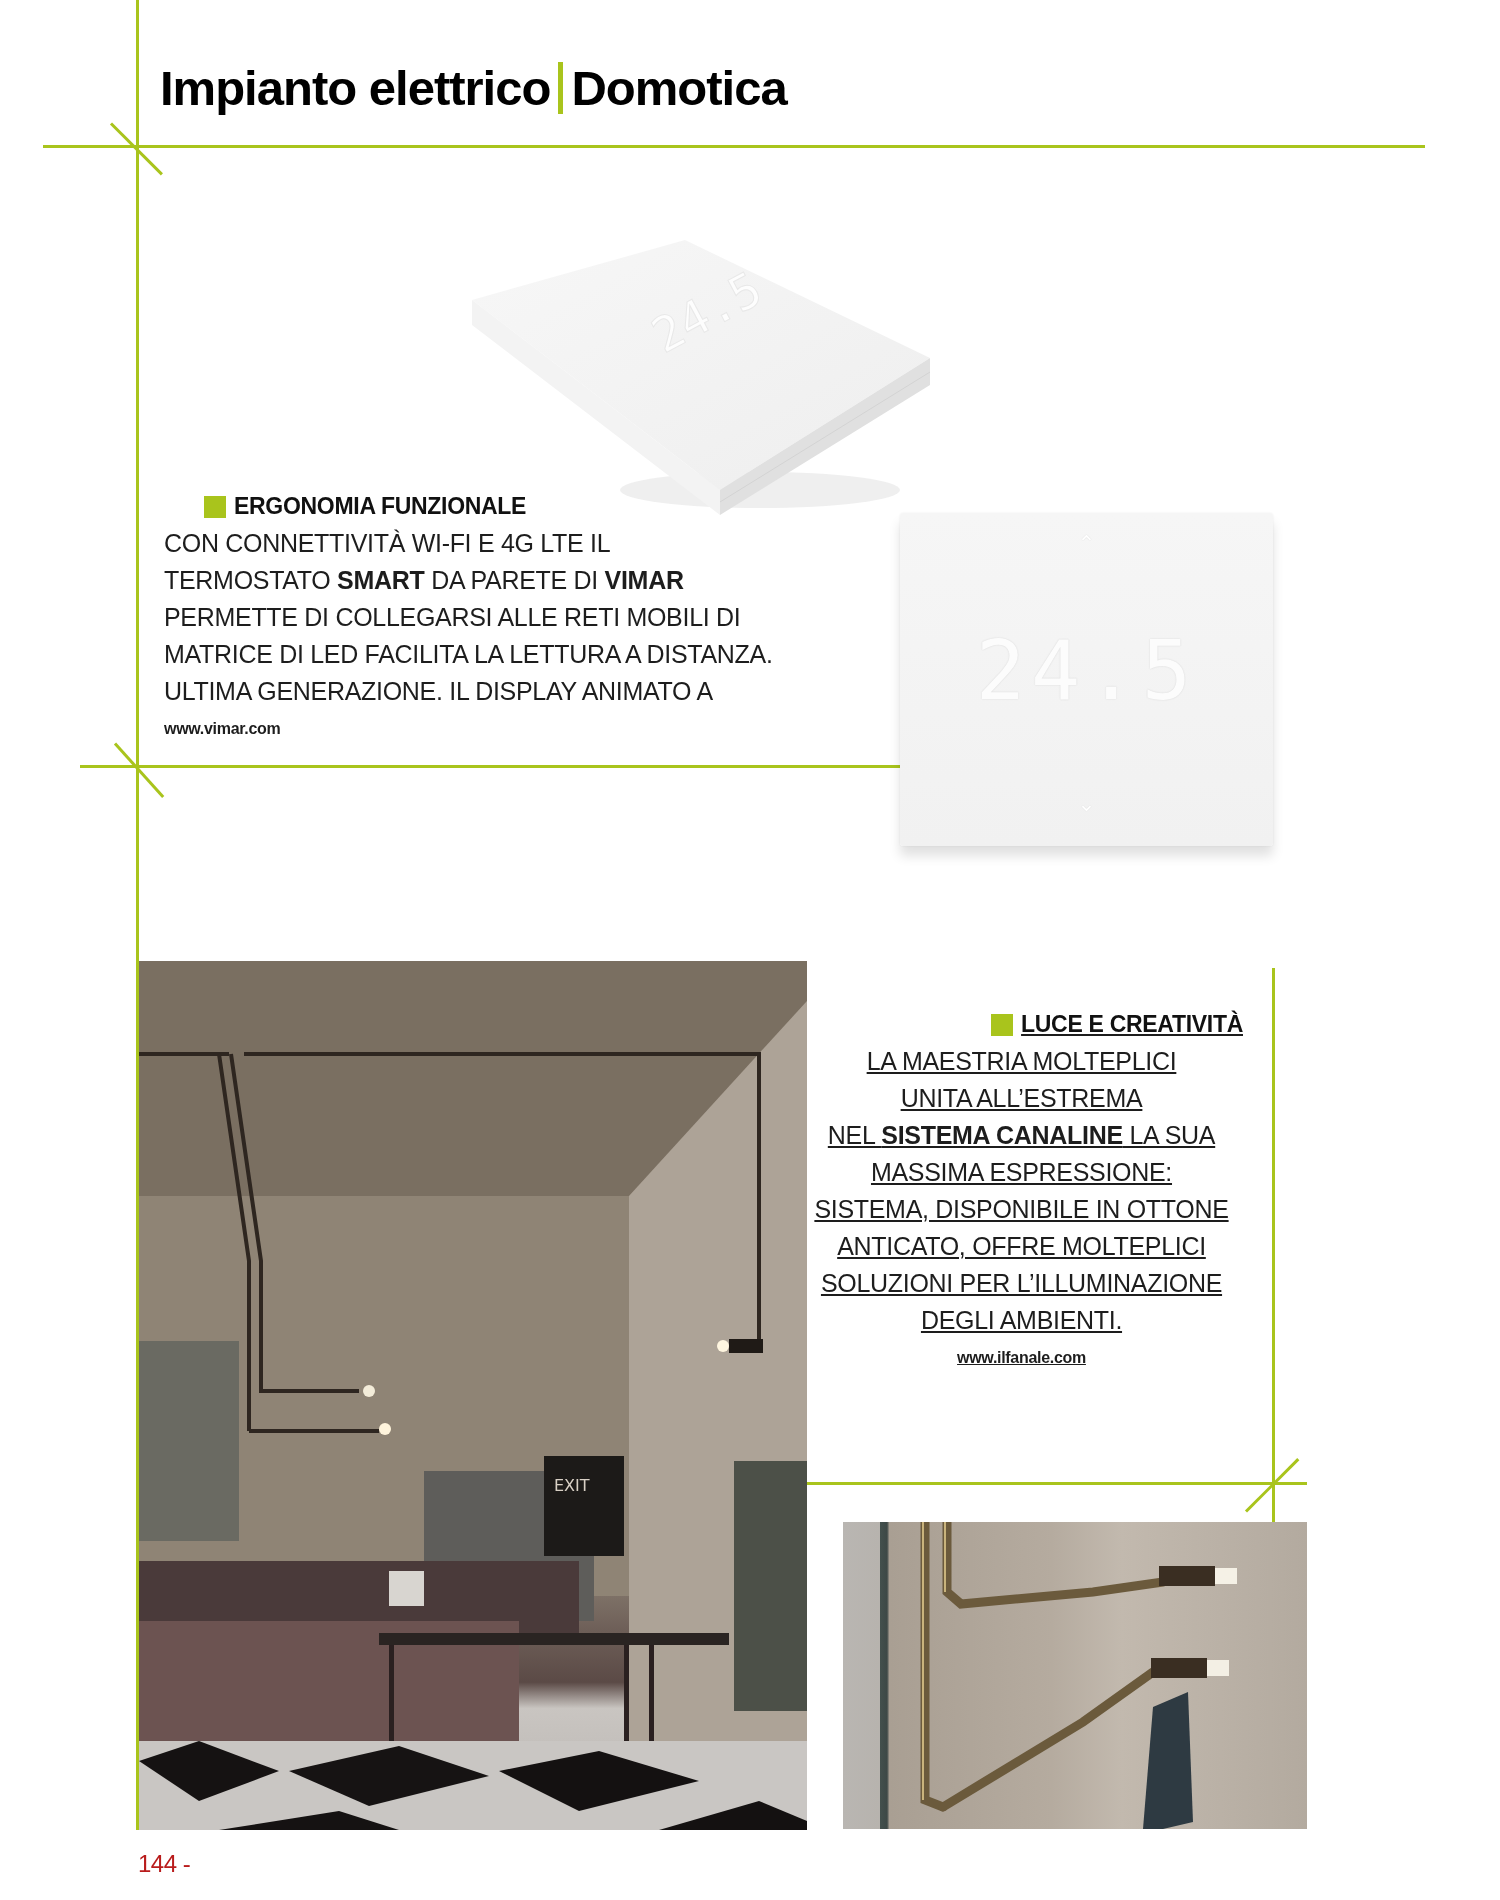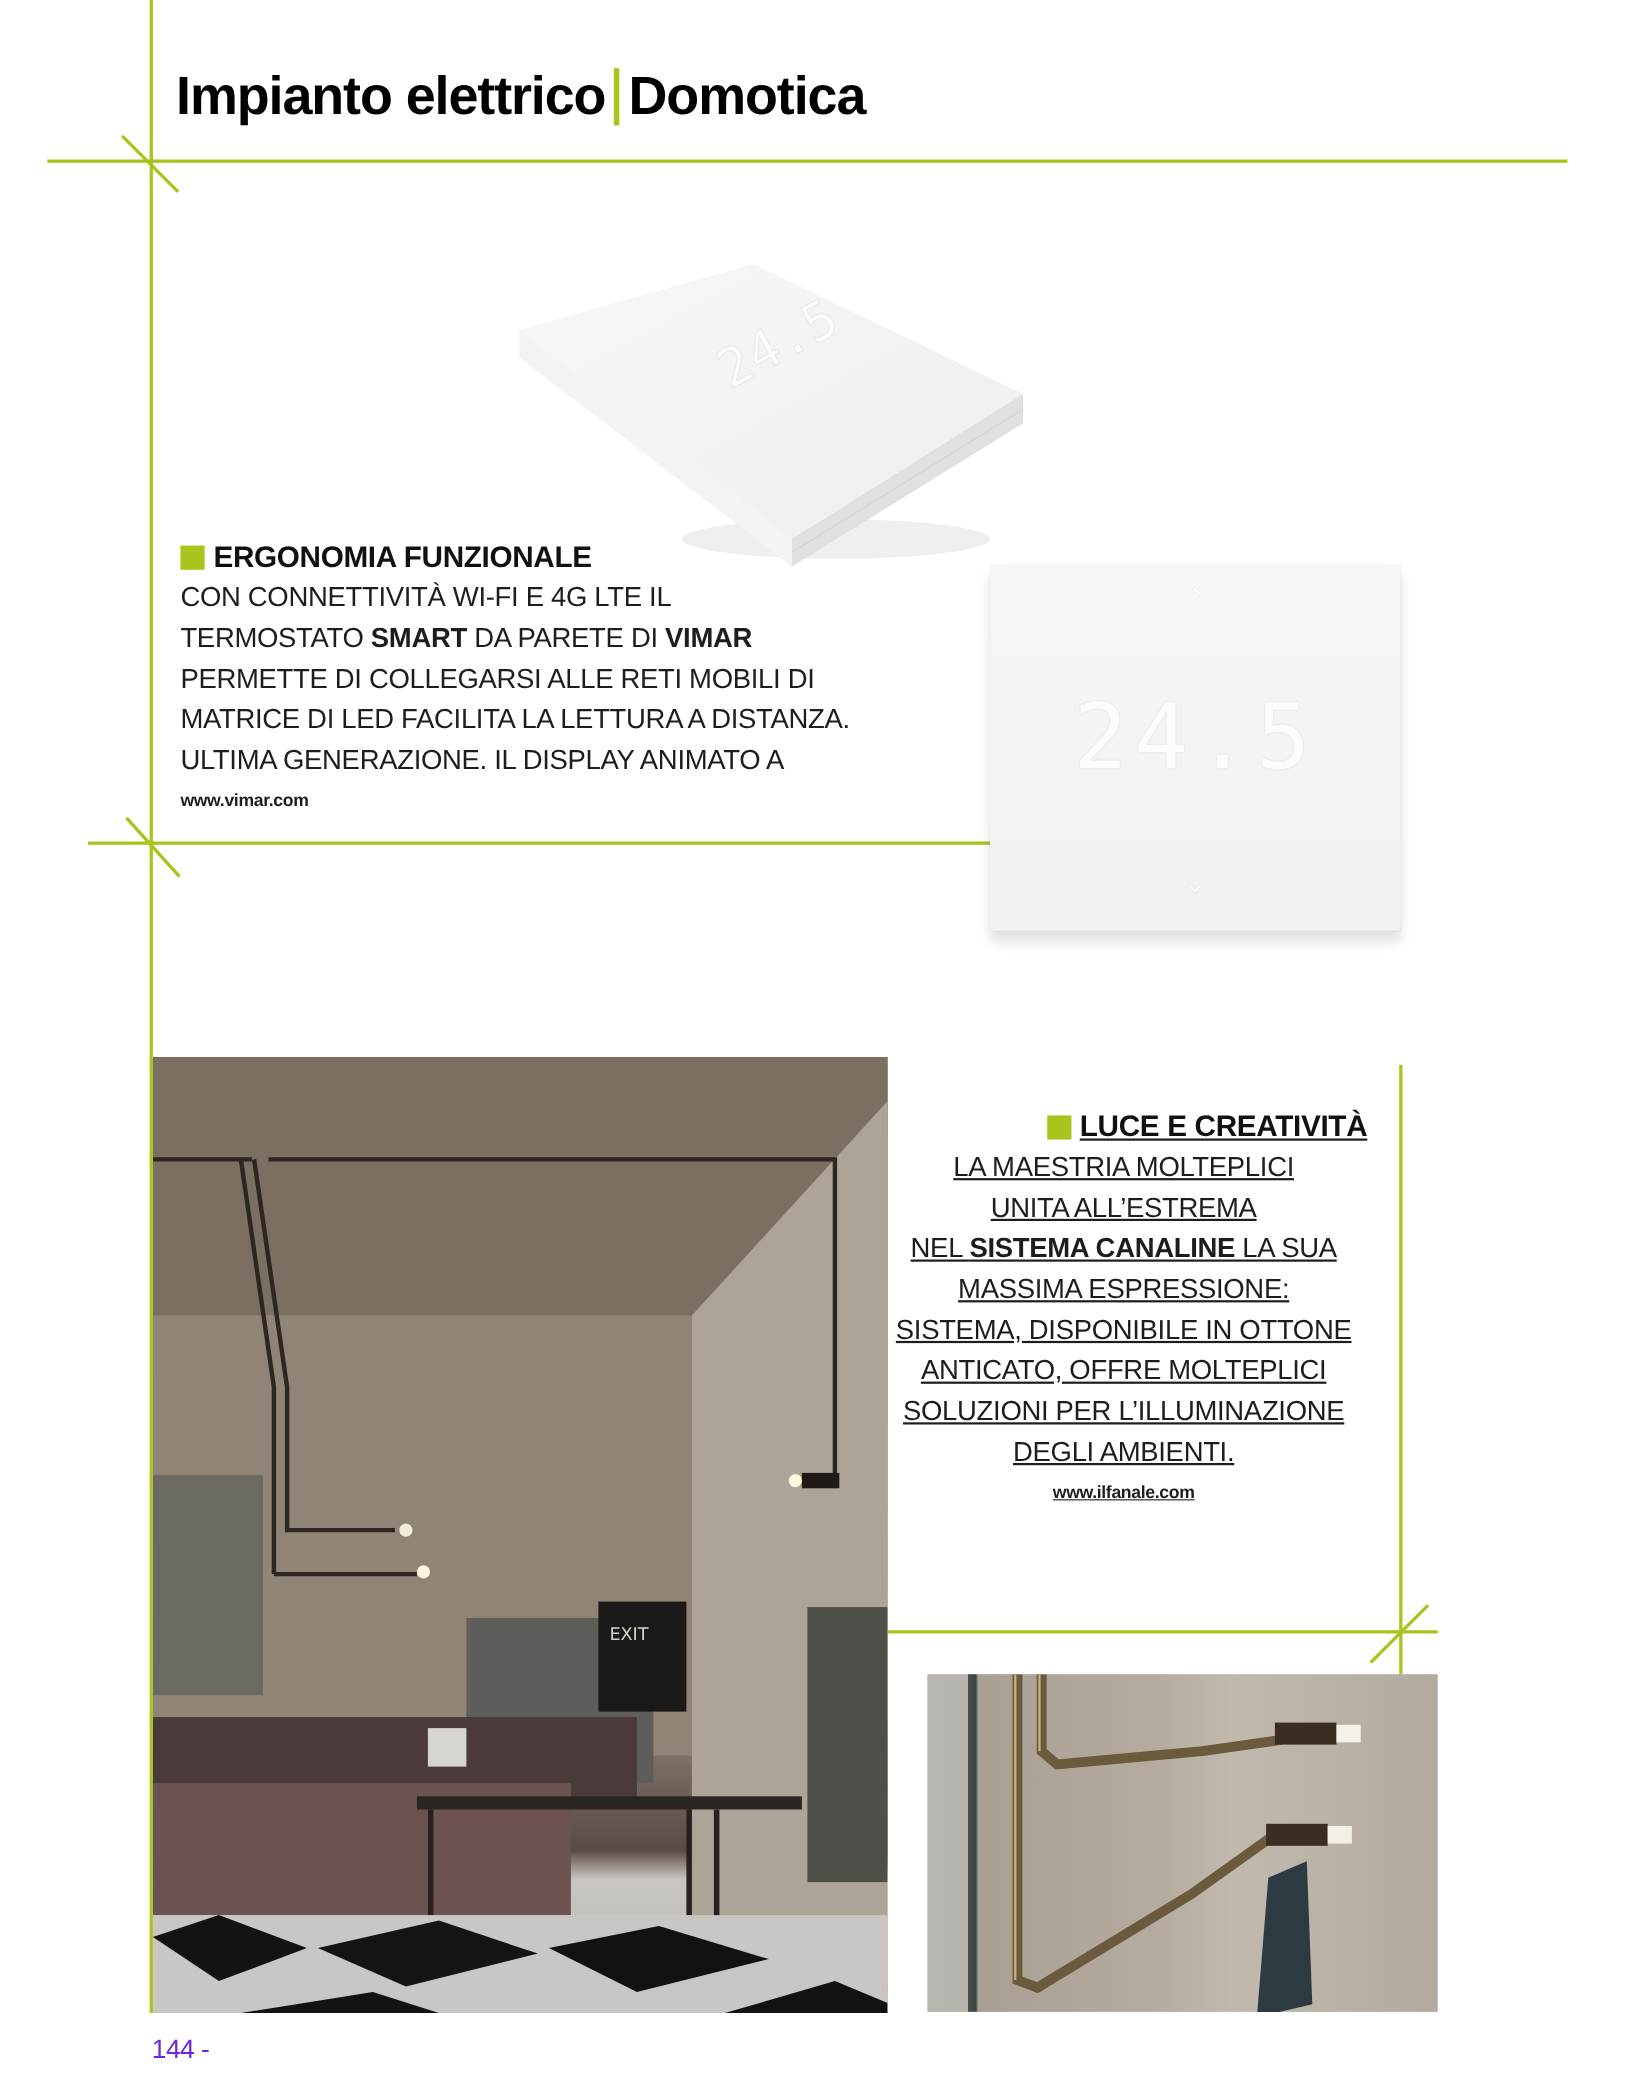--- a/index.html
+++ b/index.html
@@ -4,38 +4,38 @@
 <style>
   html, body { margin:0; padding:0; }
   body { width:1500px; height:1900px; position:relative; background:#ffffff; overflow:hidden;
          font-family:"Liberation Sans", sans-serif; color:#1a1a1a; }
   .abs { position:absolute; }
   .gline { position:absolute; background:#a9c41c; }
   .diag { position:absolute; height:3px; background:#a9c41c; transform-origin:0 50%; }
   .title { left:160px; top:60px; font-size:49px; font-weight:bold; letter-spacing:-1px; color:#000; white-space:nowrap; display:flex; align-items:center; }
   .title .sep { display:inline-block; width:5px; height:52px; background:#a9c41c; margin:0 8px 0 8px; }
   .block { position:absolute; font-size:25px; line-height:37px; letter-spacing:-0.3px; color:#1d1d1d; }
-  .block .hd { font-weight:bold; font-size:27px; display:flex; align-items:center; letter-spacing:-0.3px; color:#111; }
+  .block .hd { font-weight:bold; font-size:23px; display:flex; align-items:center; letter-spacing:-0.3px; color:#111;margin-left:40px; }
   .block .sq { display:inline-block; width:22px; height:22px; background:#a9c41c; margin-right:8px; }
   .block .ln { white-space:nowrap; }
   .block b { font-weight:bold; }
   .block .url { font-weight:bold; font-size:16px; }
   .right { text-align:center;text-decoration:underline; }
   .right .hd { justify-content:flex-end; }
   
   .thermo-angled { left:460px; top:200px; width:480px; height:330px; }
   .thermo-front { left:900px; top:513px; width:373px; height:333px; background:linear-gradient(180deg,#f6f6f6,#f1f1f1);
                   box-shadow:0 10px 12px rgba(0,0,0,0.12), 0 0 2px rgba(0,0,0,0.08); border-radius:3px; }
   .thermo-front .digits { position:absolute; left:0; right:0; top:110px; text-align:center; font-family:"DejaVu Sans Mono", monospace; font-size:82px; color:#fcfcfc; text-shadow:0 0 2px #e0e0e0, 0 0 1px #d8d8d8; letter-spacing:6px; }
   .thermo-front .chev { position:absolute; left:50%; transform:translateX(-50%); color:#ffffff; text-shadow:0 0 1px #cfcfcf; font-size:22px; }
   .room { left:139px; top:961px; width:668px; height:869px; overflow:hidden;
           background:linear-gradient(180deg,#7c7264 0%,#8b8070 35%,#958a7b 45%,#a89e90 60%,#8a7f72 70%,#6e5f58 77%,#5b4a46 83%,#c9c5c1 86%,#b8b4b0 100%); }
   .detail { left:843px; top:1522px; width:464px; height:307px; overflow:hidden;
             background:linear-gradient(90deg,#b9b6b2 0%,#b7b3ae 8%,#43504d 8%,#3d4846 9.5%,#a99f93 10%,#b5ab9f 45%,#c2b9ae 60%,#b3aa9f 100%); }
-  .pagenum { left:138px; top:1850px; font-size:24px; color:#6d28d9; letter-spacing:-0.5px; }
+  .pagenum { left:138px; top:1850px; font-size:24px; color:#b91c1c; letter-spacing:-0.5px; }
 </style>
 </head>
 <body>
 
 <div class="gline" style="left:136px; top:0; width:3px; height:1830px;"></div>
 <div class="gline" style="left:43px; top:145px; width:1382px; height:3px;"></div>
 <div class="diag" style="left:111px; top:122px; width:72px; transform:rotate(45deg);"></div>
 <div class="gline" style="left:80px; top:765px; width:820px; height:3px;"></div>
 <div class="diag" style="left:115px; top:742px; width:72px; transform:rotate(48deg);"></div>
 <div class="gline" style="left:1272px; top:968px; width:3px; height:554px;"></div>

